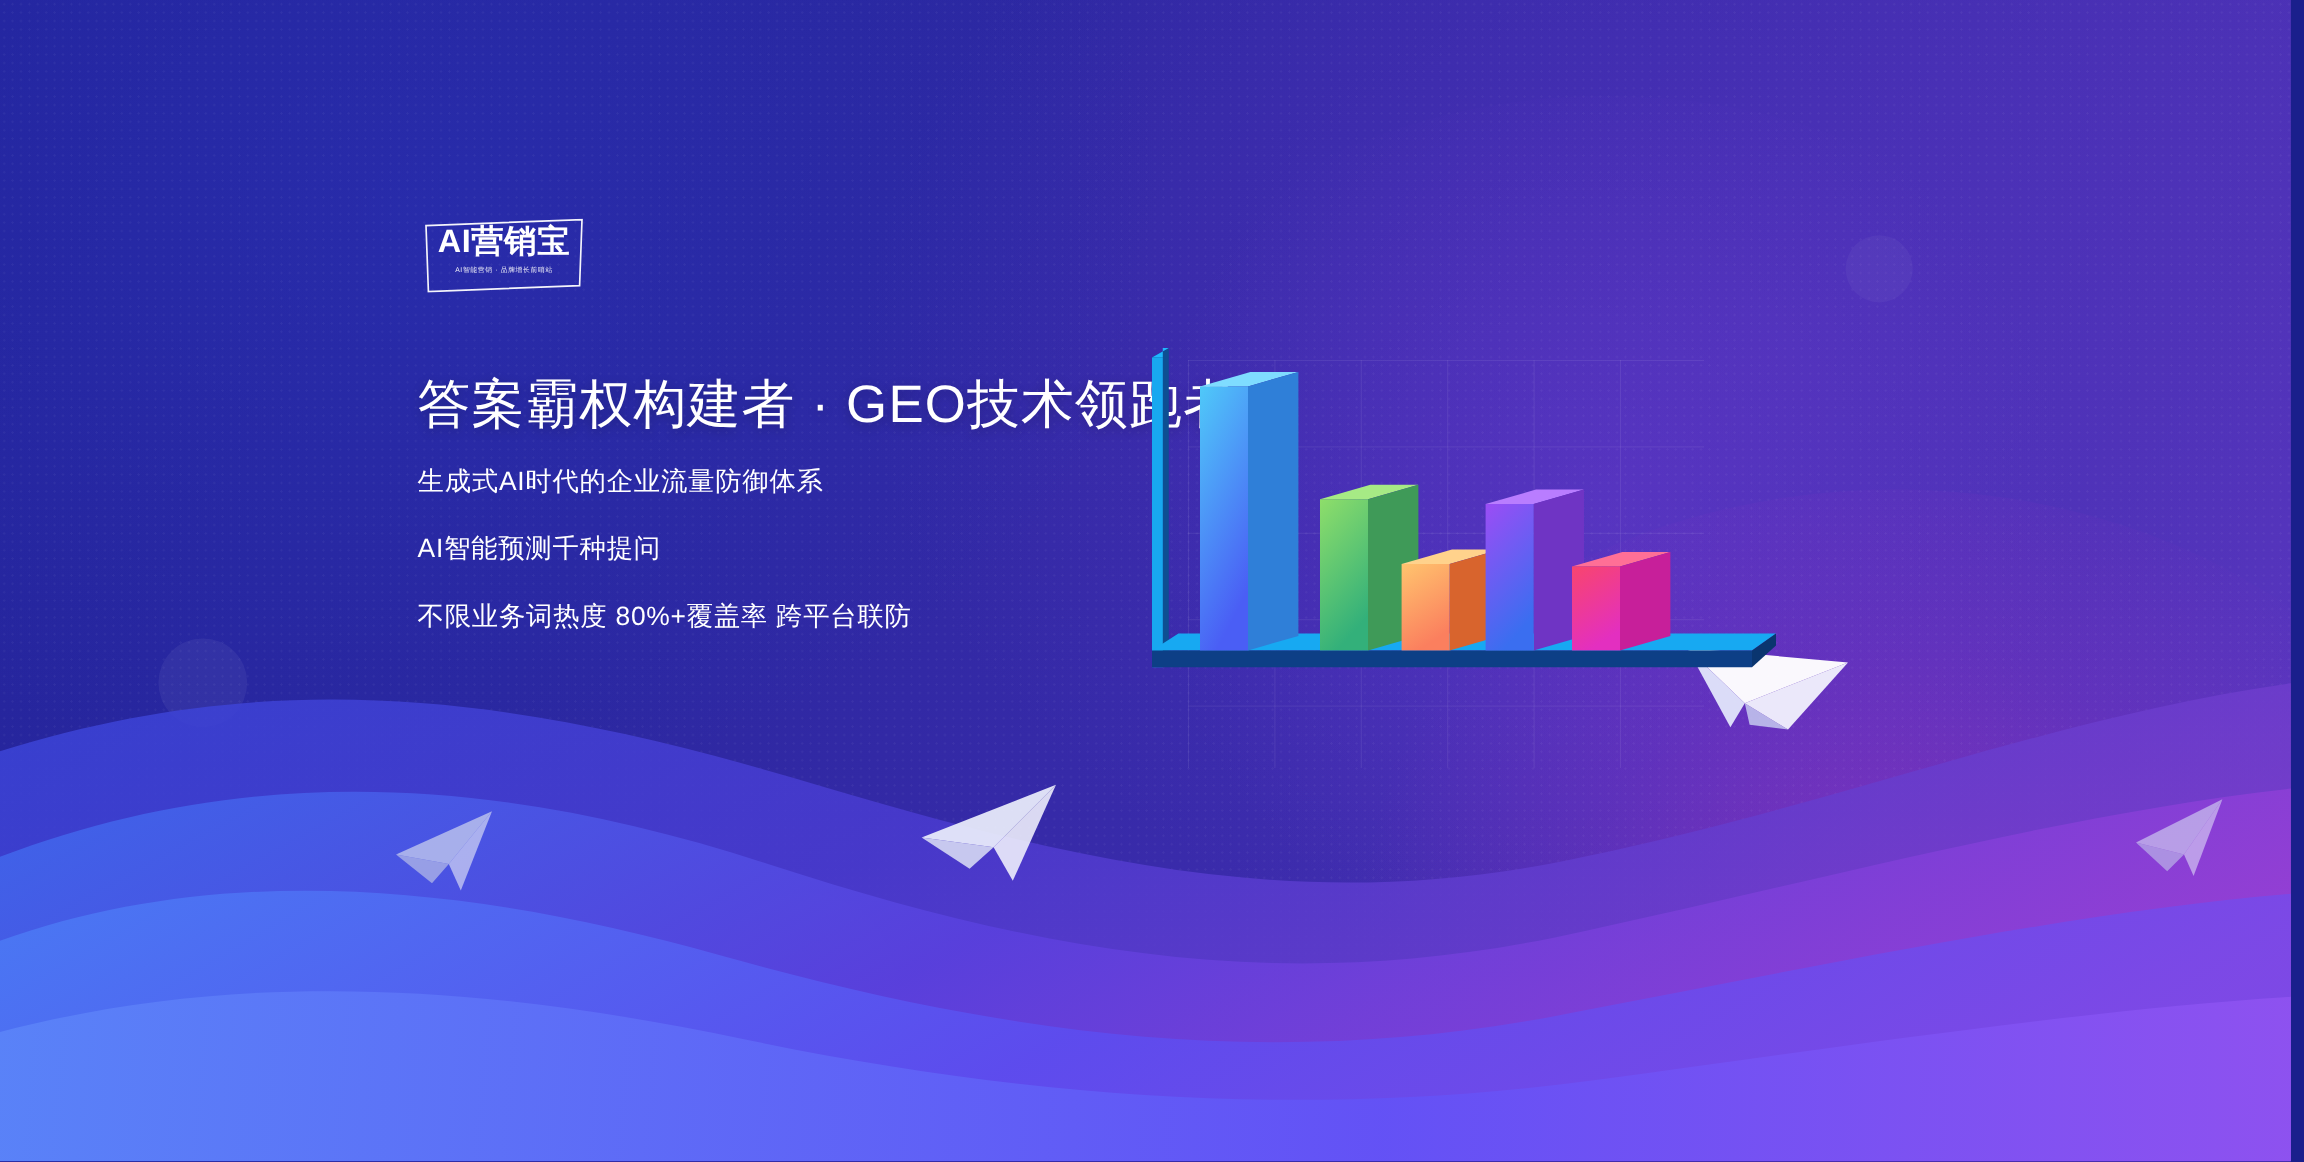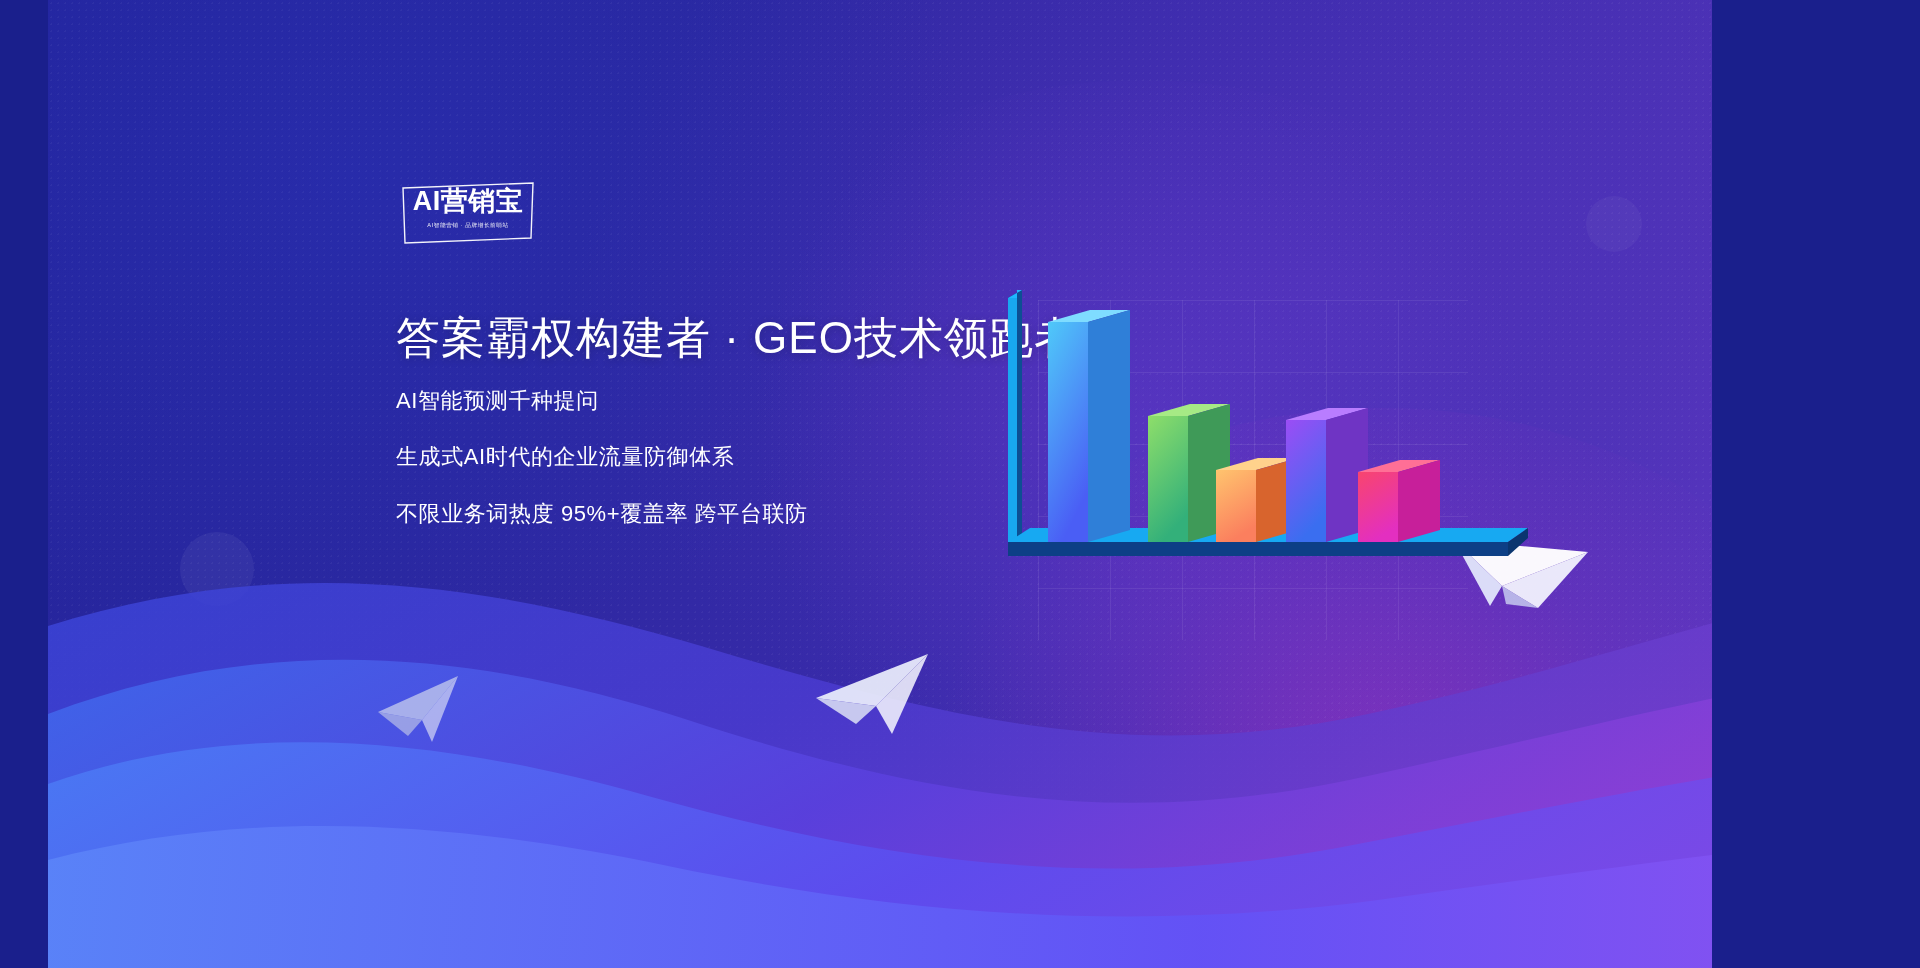--- a/index.html
+++ b/index.html
@@ -3,26 +3,25 @@
 <meta charset="utf-8">
 <title>AI营销宝 Banner</title>
 <style>
   html, body {
     margin: 0;
     padding: 0;
     background: #1a1f8c;
   }
   #banner {
     position: relative;
-    width: 1664px;
+    width: 1909px;
     height: 968px;
     overflow: hidden;
     font-family: "Liberation Sans", "DejaVu Sans", sans-serif;
     background: linear-gradient(135deg, #21259b 0%, #2a2ba3 28%, #3a2fae 52%, #4a32b4 70%, #5a38bd 100%);
-    margin-left: 48px;
   }
 
   
   .bg-base {
     position: absolute;
     inset: 0;
     background:
       radial-gradient(ellipse 900px 700px at 18% 18%, rgba(40,48,180,0.55) 0%, rgba(40,48,180,0) 70%),
       radial-gradient(ellipse 1100px 800px at 78% 30%, rgba(84,52,190,0.60) 0%, rgba(84,52,190,0) 70%),
       linear-gradient(118deg, #23249c 0%, #2a279f 30%, #3a2bab 58%, #4d32b6 82%, #6138c4 100%);
@@ -227,23 +226,23 @@
   <div id="logo">
     <svg class="logo-frame" viewBox="0 0 136 62">
       <polygon points="3,6 133,1 131,56 5,61" fill="none" stroke="#ffffff" stroke-width="1.4" opacity="0.95"></polygon>
     </svg>
     <div class="logo-text">AI营销宝</div>
     <div class="logo-tagline">AI智能营销 · 品牌增长前哨站</div>
   </div>
 
   <div id="copy">
     <h1 class="headline">答案霸权构建者 · GEO技术领跑者</h1>
+    <p class="sub">生成式AI时代的企业流量防御体系</p>
     <p class="sub">AI智能预测千种提问</p>
-    <p class="sub">生成式AI时代的企业流量防御体系</p>
-    <p class="sub last">不限业务词热度 95%+覆盖率 跨平台联防</p>
+    <p class="sub last">不限业务词热度 80%+覆盖率 跨平台联防</p>
   </div>
 
   <svg id="chart" viewBox="0 0 520 400">
     <defs>
       <linearGradient id="g0" x1="0" y1="0" x2="0.35" y2="1">
         <stop offset="0%" stop-color="#4fc9f9"></stop>
           <stop offset="100%" stop-color="#4a5ef5"></stop>
       </linearGradient>
       <linearGradient id="g1" x1="0" y1="0" x2="0.35" y2="1">
         <stop offset="0%" stop-color="#8ede6a"></stop>

